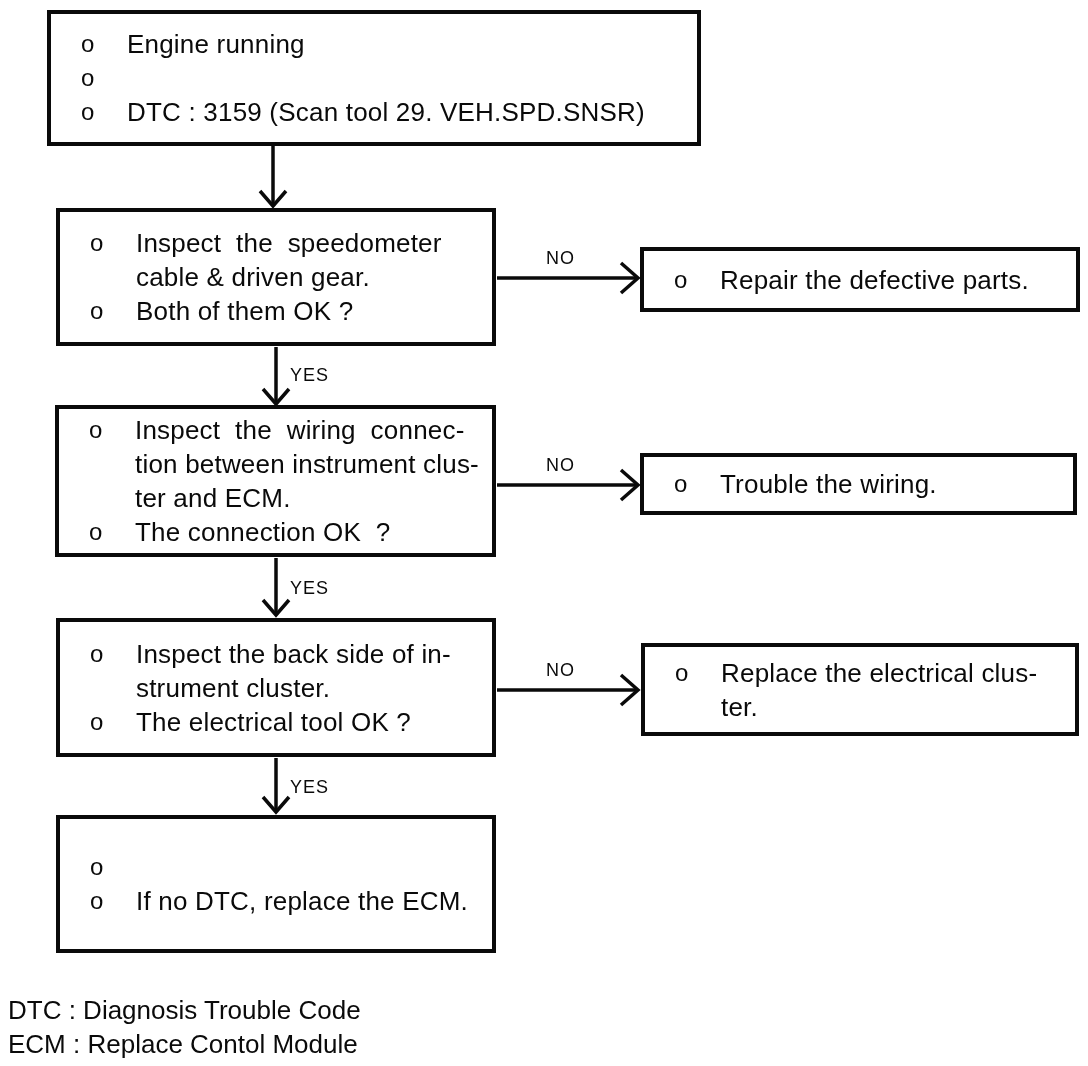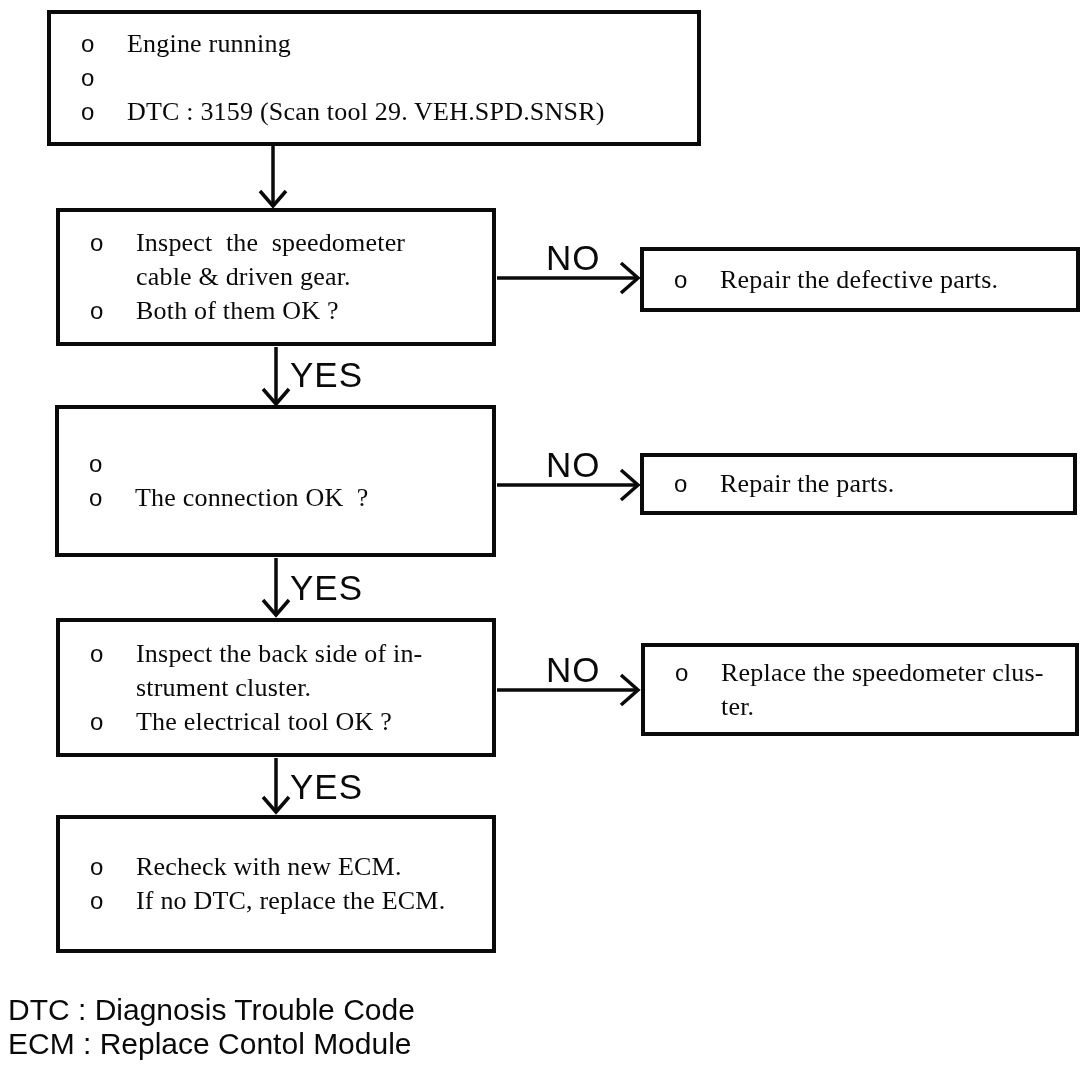--- a/index.html
+++ b/index.html
@@ -33,46 +33,45 @@
     font-size: 26px;
   }
   .bullet {
     flex: 0 0 46px;
     font-size: 24px;
     line-height: 34px;
   }
   .bullet-text {
     white-space: pre-wrap;
     letter-spacing: 0.2px;
-    font-family: Liberation Serif, serif;
   }
   .branch-label {
     position: absolute;
-    font-size: 35px;
+    font-size: 18px;
     line-height: 30px;
     letter-spacing: 1px;
   }
   #connectors {
     position: absolute;
     left: 0;
     top: 0;
     width: 1088px;
     height: 1066px;
     pointer-events: none;
   }
   #connectors path {
     stroke: #0a0a0a;
     stroke-width: 3.5;
     fill: none;
   }
   .legend {
     position: absolute;
     left: 8px;
     top: 993px;
-    font-size: 30px;
+    font-size: 26px;
     line-height: 34px;
   }
 </style>
 </head>
 <body>
 
 <div id="canvas">
 
   <svg id="connectors" viewBox="0 0 1088 1066" xmlns="http://www.w3.org/2000/svg">
 
@@ -127,58 +126,60 @@
   <div class="fc-box" style="left:640px; top:247px; width:440px; height:65px;">
       <div class="bullet-row">
         <span class="bullet">o</span>
         <span class="bullet-text">Repair the defective parts.</span>
       </div>
     </div>
 
   <div class="fc-box" style="left:55px; top:405px; width:441px; height:152px;">
       <div class="bullet-row">
         <span class="bullet">o</span>
+        <span class="bullet-text">Inspect  the  wiring  connec-
+tion between instrument clus-
+ter and ECM.</span>
       </div>
       <div class="bullet-row">
         <span class="bullet">o</span>
         <span class="bullet-text">The connection OK  ?</span>
       </div>
     </div>
 
   <div class="fc-box" style="left:640px; top:453px; width:437px; height:62px;">
       <div class="bullet-row">
         <span class="bullet">o</span>
-        <span class="bullet-text">Repair the parts.</span>
+        <span class="bullet-text">Trouble the wiring.</span>
       </div>
     </div>
 
   <div class="fc-box" style="left:56px; top:618px; width:440px; height:139px;">
       <div class="bullet-row">
         <span class="bullet">o</span>
         <span class="bullet-text">Inspect the back side of in-
 strument cluster.</span>
       </div>
       <div class="bullet-row">
         <span class="bullet">o</span>
         <span class="bullet-text">The electrical tool OK ?</span>
       </div>
     </div>
 
   <div class="fc-box" style="left:641px; top:643px; width:438px; height:93px;">
       <div class="bullet-row">
         <span class="bullet">o</span>
-        <span class="bullet-text">Replace the speedometer clus-
+        <span class="bullet-text">Replace the electrical clus-
 ter.</span>
       </div>
     </div>
 
   <div class="fc-box" style="left:56px; top:815px; width:440px; height:138px;">
       <div class="bullet-row">
         <span class="bullet">o</span>
-        <span class="bullet-text">Recheck with new ECM.</span>
       </div>
       <div class="bullet-row">
         <span class="bullet">o</span>
         <span class="bullet-text">If no DTC, replace the ECM.</span>
       </div>
     </div>
 
   <div class="branch-label" style="left:546px; top:243px;">NO</div>
   <div class="branch-label" style="left:546px; top:450px;">NO</div>
   <div class="branch-label" style="left:546px; top:655px;">NO</div>

